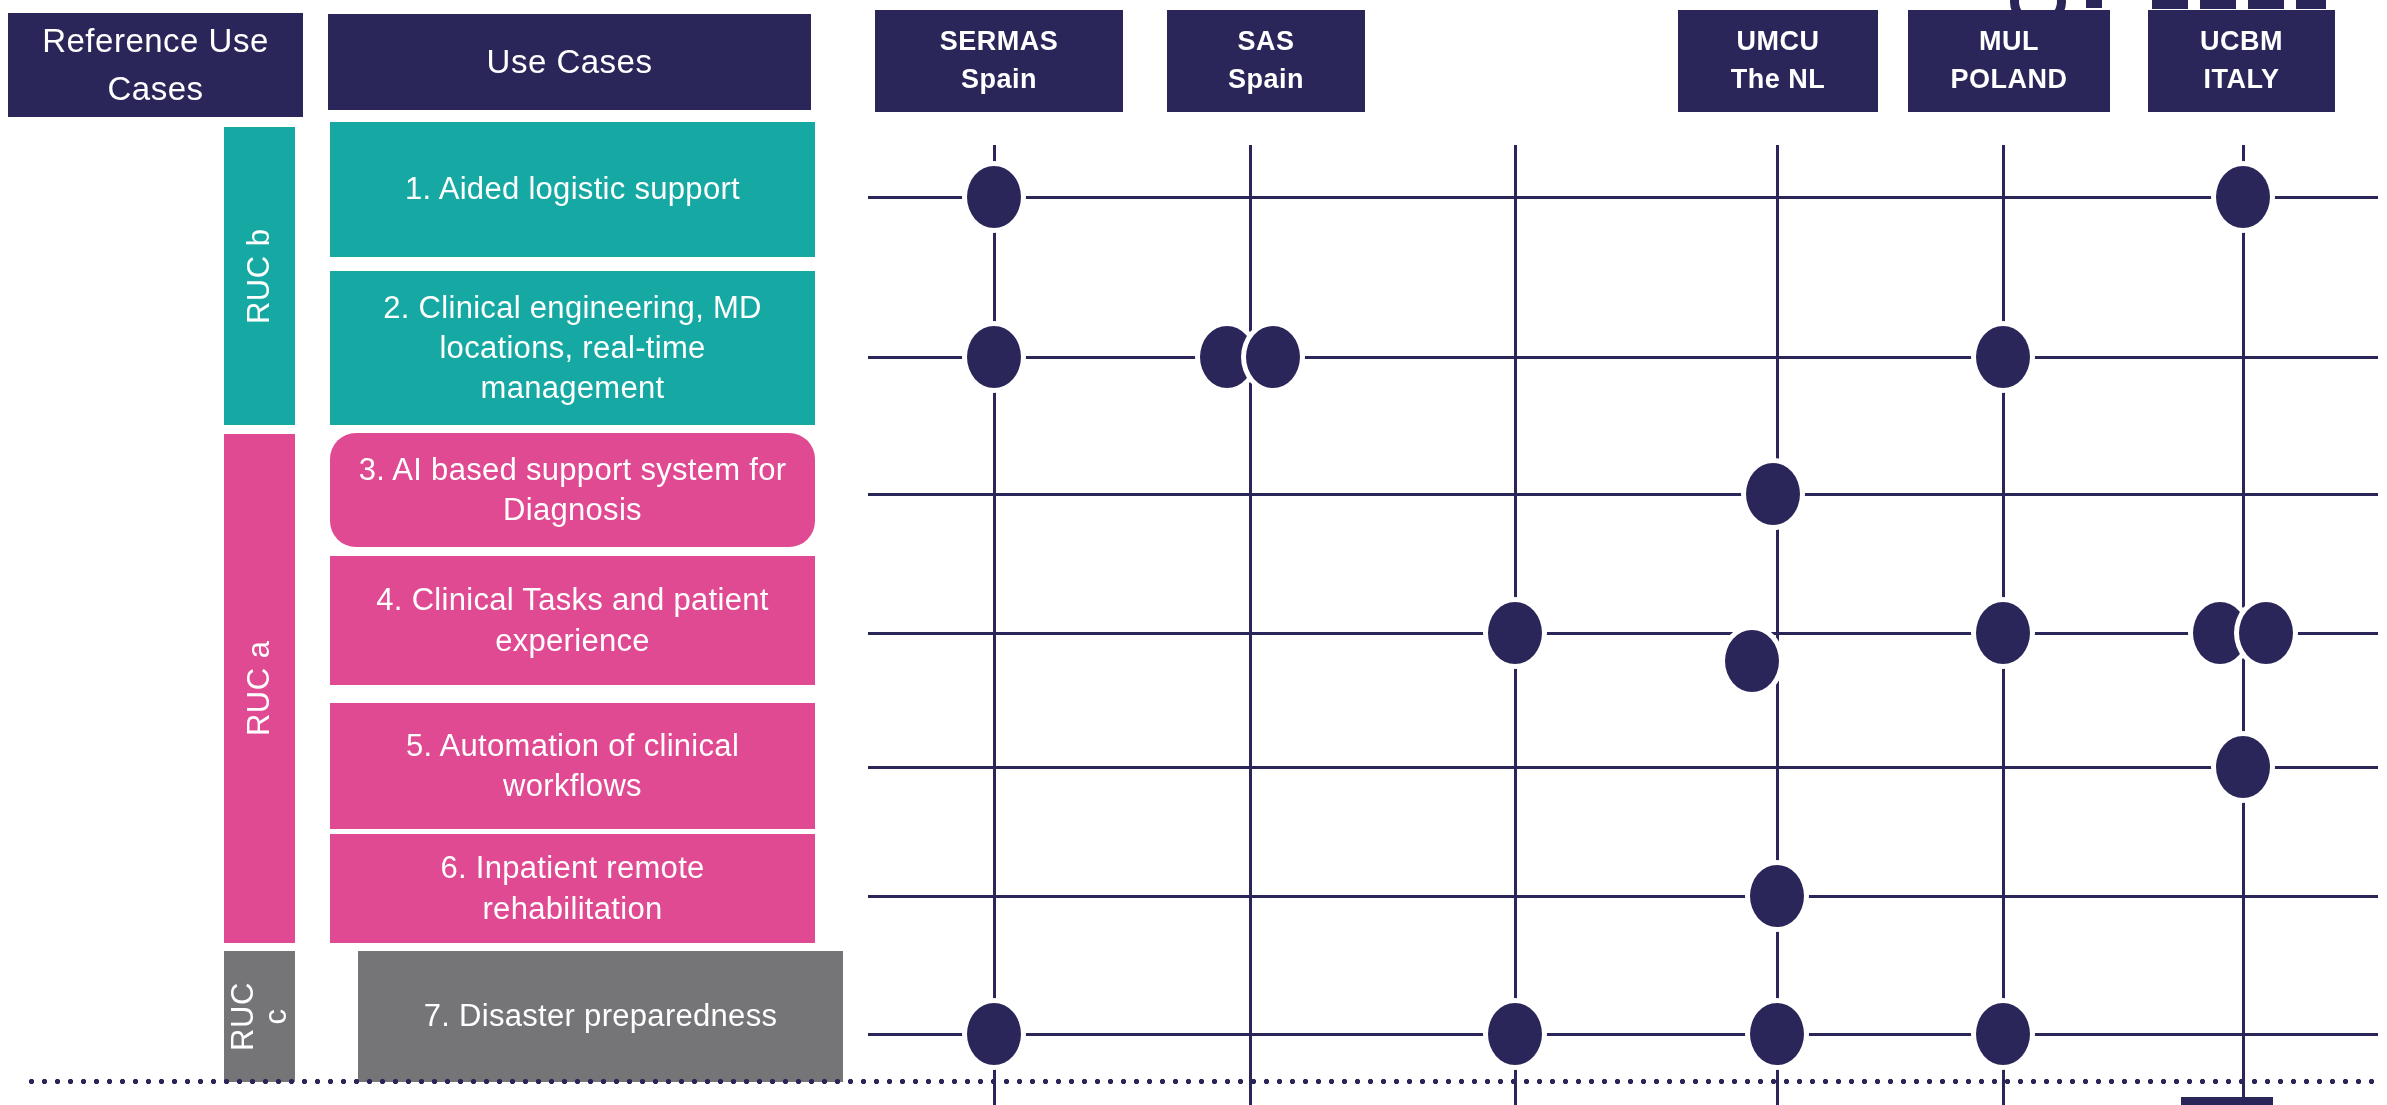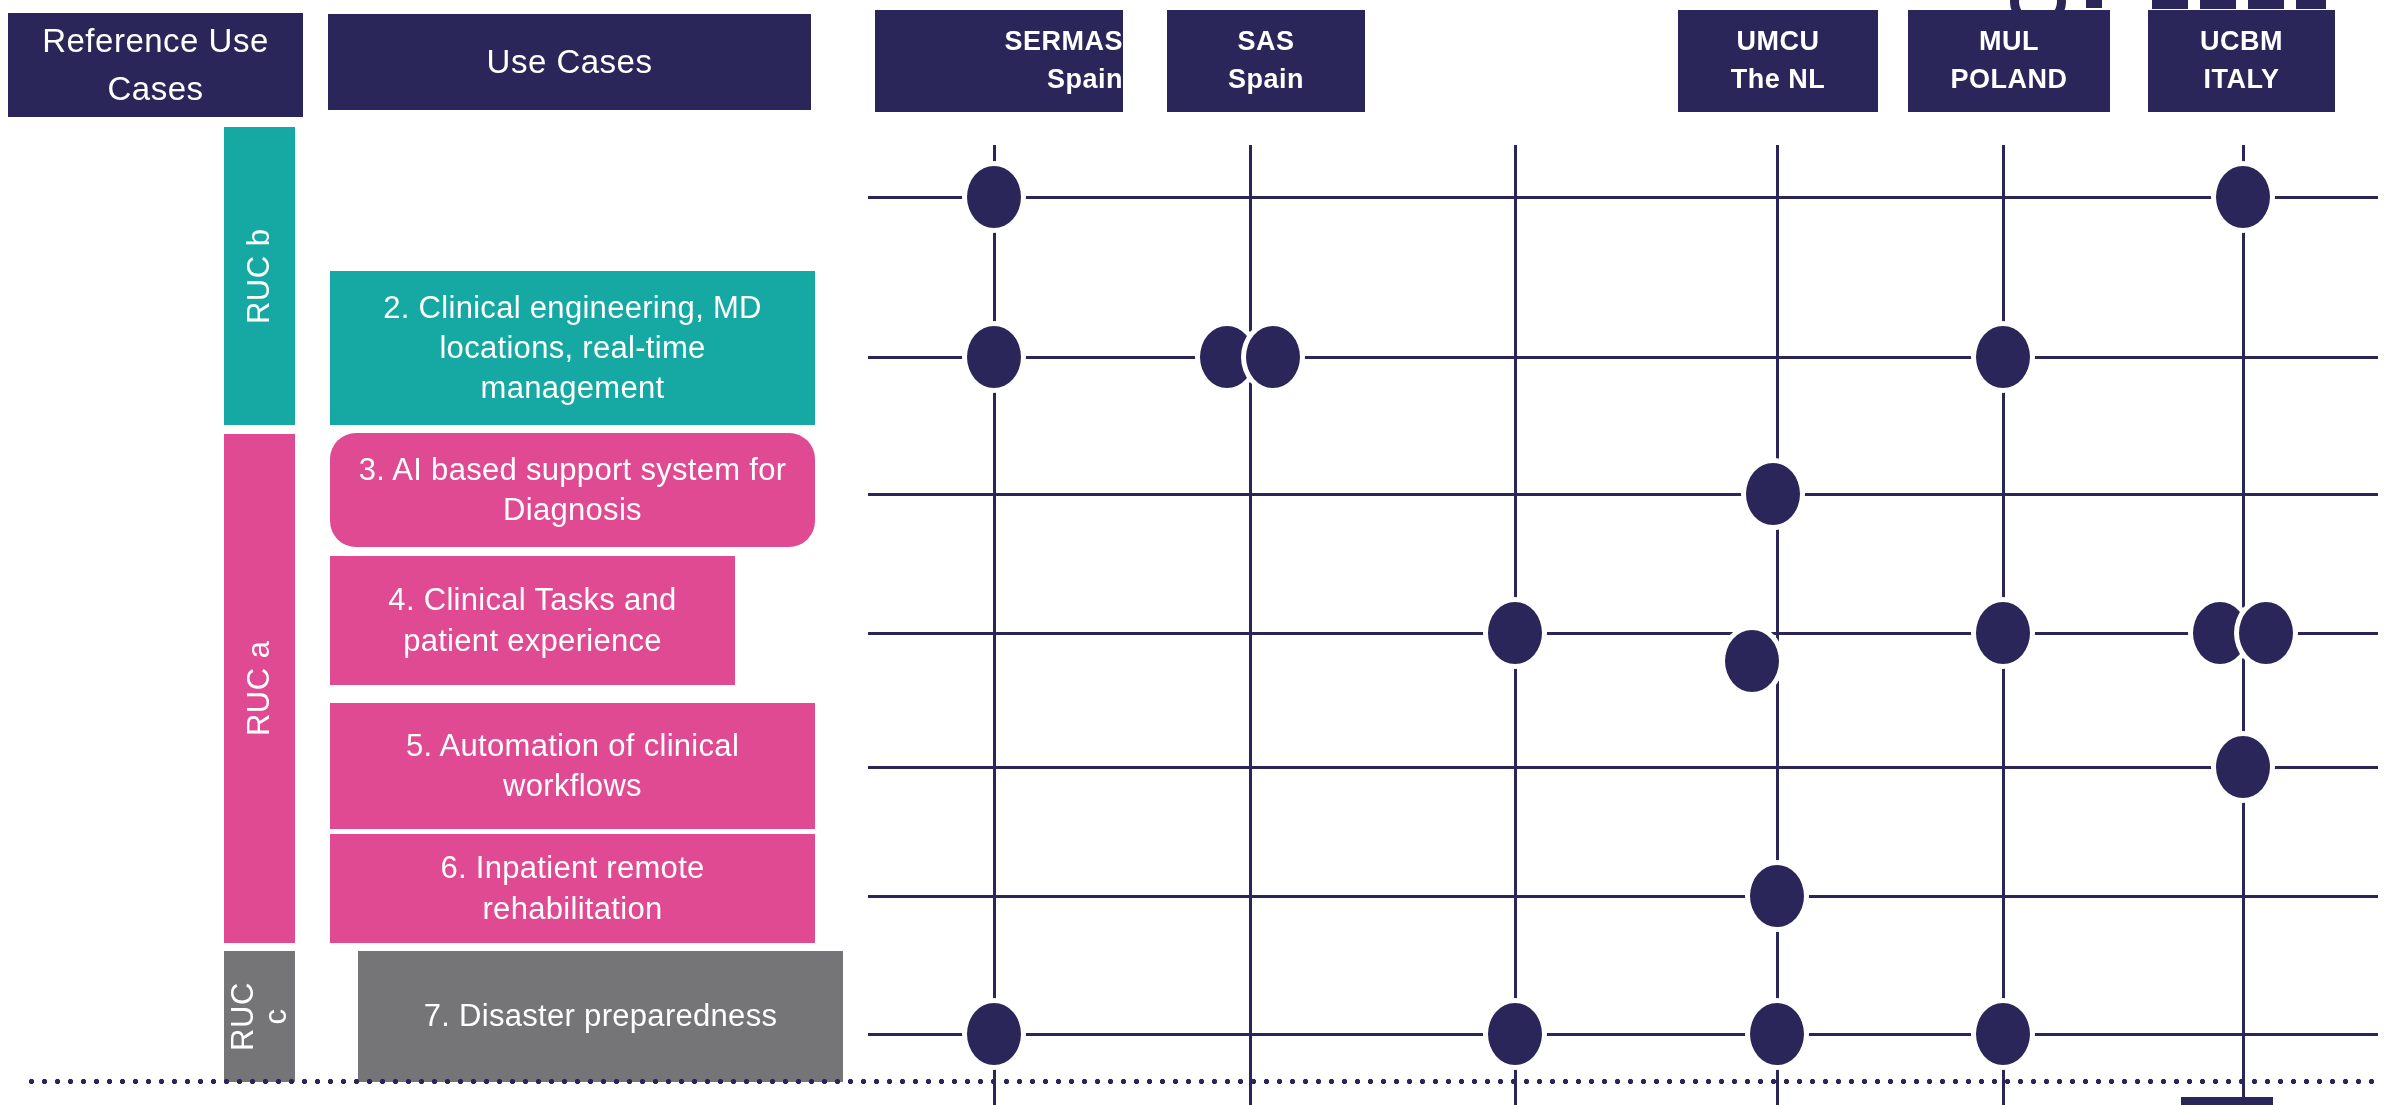--- a/index.html
+++ b/index.html
@@ -72,21 +72,21 @@
     <div class="abs vline" style="left: 1776px; top: 145px; height: 960px;"></div>
     <div class="abs vline" style="left: 2002px; top: 145px; height: 960px;"></div>
     <div class="abs vline" style="left: 2242px; top: 145px; height: 960px;"></div>
     <div class="abs hline" style="left: 868px; top: 196px; width: 1510px;"></div>
     <div class="abs hline" style="left: 868px; top: 356px; width: 1510px;"></div>
     <div class="abs hline" style="left: 868px; top: 493px; width: 1510px;"></div>
     <div class="abs hline" style="left: 868px; top: 632px; width: 1510px;"></div>
     <div class="abs hline" style="left: 868px; top: 766px; width: 1510px;"></div>
     <div class="abs hline" style="left: 868px; top: 895px; width: 1510px;"></div>
     <div class="abs hline" style="left: 868px; top: 1033px; width: 1510px;"></div>
-    <div class="abs col-header" style="left: 875px; top: 10px; width: 248px; height: 102px; align-items: flex-end;">
+    <div class="abs col-header" style="left: 875px; top: 10px; width: 248px; height: 102px;">
       <span class="l1">SERMAS</span>
       <span class="l2">Spain</span>
     </div>
     <div class="abs col-header" style="left: 1167px; top: 10px; width: 198px; height: 102px;">
       <span class="l1">SAS</span>
       <span class="l2">Spain</span>
     </div>
     <div class="abs col-header" style="left: 1678px; top: 10px; width: 200px; height: 102px;">
       <span class="l1">UMCU</span>
       <span class="l2">The NL</span>
@@ -101,27 +101,30 @@
     </div>
     <div class="abs group-bar teal" style="left: 224px; top: 127px; width: 71px; height: 298px;">
       <div class="rot">RUC b</div>
     </div>
     <div class="abs group-bar pink" style="left: 224px; top: 434px; width: 71px; height: 509px;">
       <div class="rot">RUC a</div>
     </div>
     <div class="abs group-bar gray" style="left: 224px; top: 951px; width: 71px; height: 131px;">
       <div class="rot wrap">RUC c</div>
     </div>
+    <div class="abs row-box teal" style="left: 330px; top: 122px; width: 485px; height: 135px;">
+      <span>1. Aided logistic support</span>
+    </div>
     <div class="abs row-box teal" style="left: 330px; top: 271px; width: 485px; height: 154px;">
       <span>2. Clinical engineering, MD locations, real-time management</span>
     </div>
     <div class="abs row-box pink" style="left: 330px; top: 433px; width: 485px; height: 114px; border-radius: 26px;">
       <span>3. AI based support system for Diagnosis</span>
     </div>
-    <div class="abs row-box pink" style="left: 330px; top: 556px; width: 405px; height: 129px;">
+    <div class="abs row-box pink" style="left: 330px; top: 556px; width: 485px; height: 129px;">
       <span>4. Clinical Tasks and patient experience</span>
     </div>
     <div class="abs row-box pink" style="left: 330px; top: 703px; width: 485px; height: 126px;">
       <span>5. Automation of clinical workflows</span>
     </div>
     <div class="abs row-box pink" style="left: 330px; top: 834px; width: 485px; height: 109px;">
       <span>6. Inpatient remote rehabilitation</span>
     </div>
     <div class="abs row-box gray" style="left: 330px; top: 951px; width: 485px; height: 131px; margin-left: 28px;">
       <span>7. Disaster preparedness</span>

